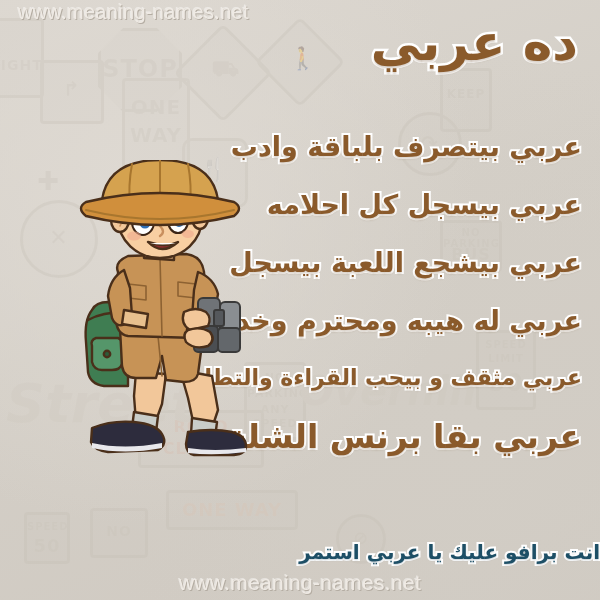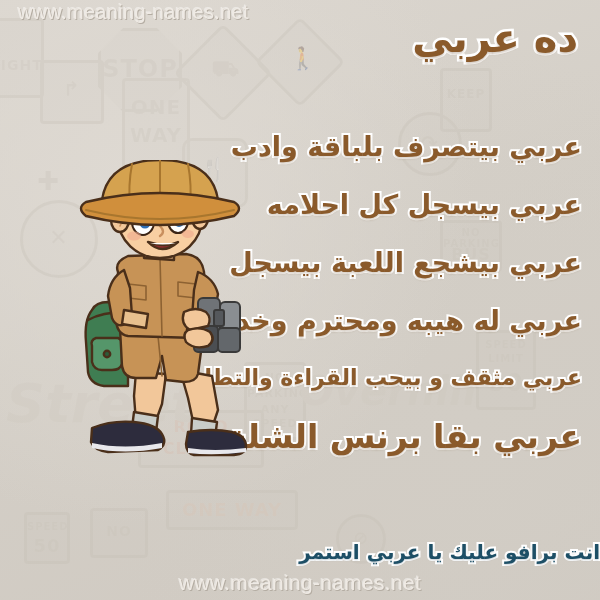--- a/index.html
+++ b/index.html
@@ -37,21 +37,21 @@
     text-shadow:1px 1px 0 #b4ada3,-1px -1px 0 rgba(255,255,255,.45);
     white-space:nowrap;
   }
   #wm-top{left:18px;top:1px;font-size:20px;letter-spacing:.3px;}
   #wm-bottom{left:50%;transform:translateX(-50%);bottom:5px;font-size:21px;letter-spacing:.3px;}
 
   
   #title{
     position:absolute;right:22px;top:18px;
     direction:rtl;white-space:nowrap;
-    font-size:40px;font-weight:bold;line-height:1;
+    font-size:50px;font-weight:bold;line-height:1;
     color:#8a5a2b;
     -webkit-text-stroke:5px #ffffff;
     paint-order:stroke fill;
     text-shadow:0 2px 2px rgba(120,90,60,.28);
   }
 
   
   #lines{
     position:absolute;right:18px;top:118px;width:570px;
     direction:rtl;text-align:right;

